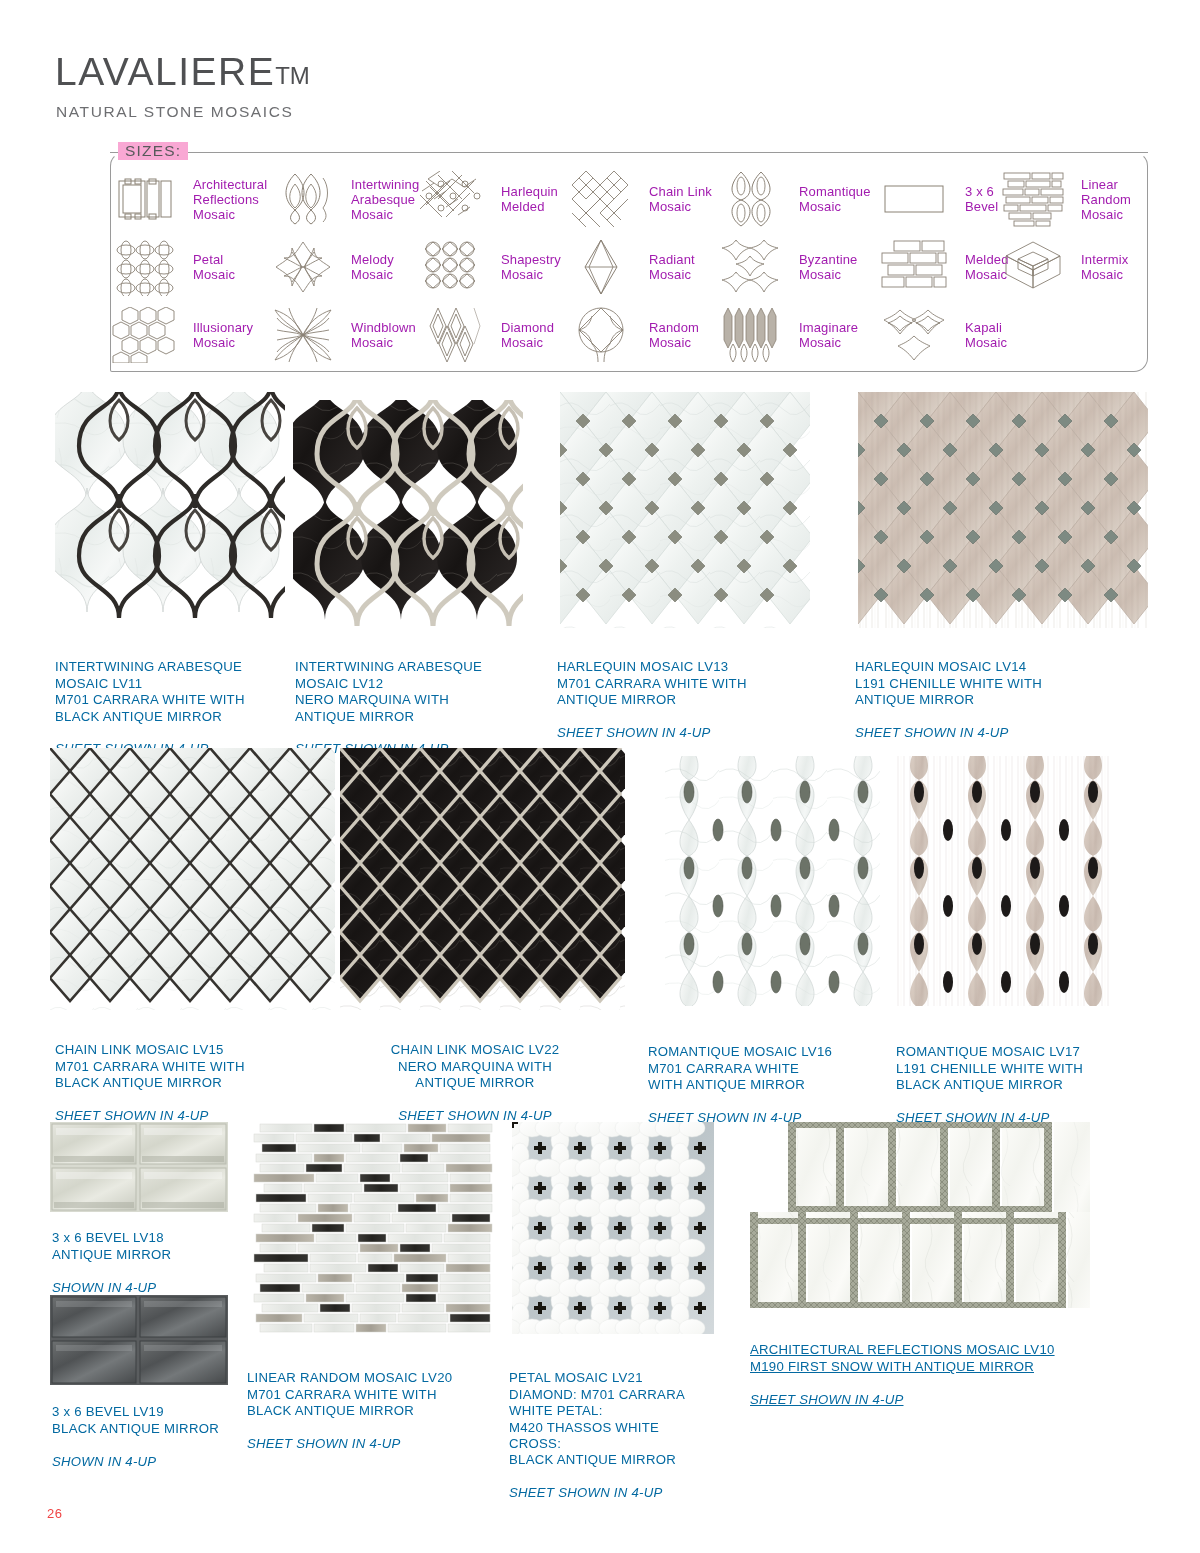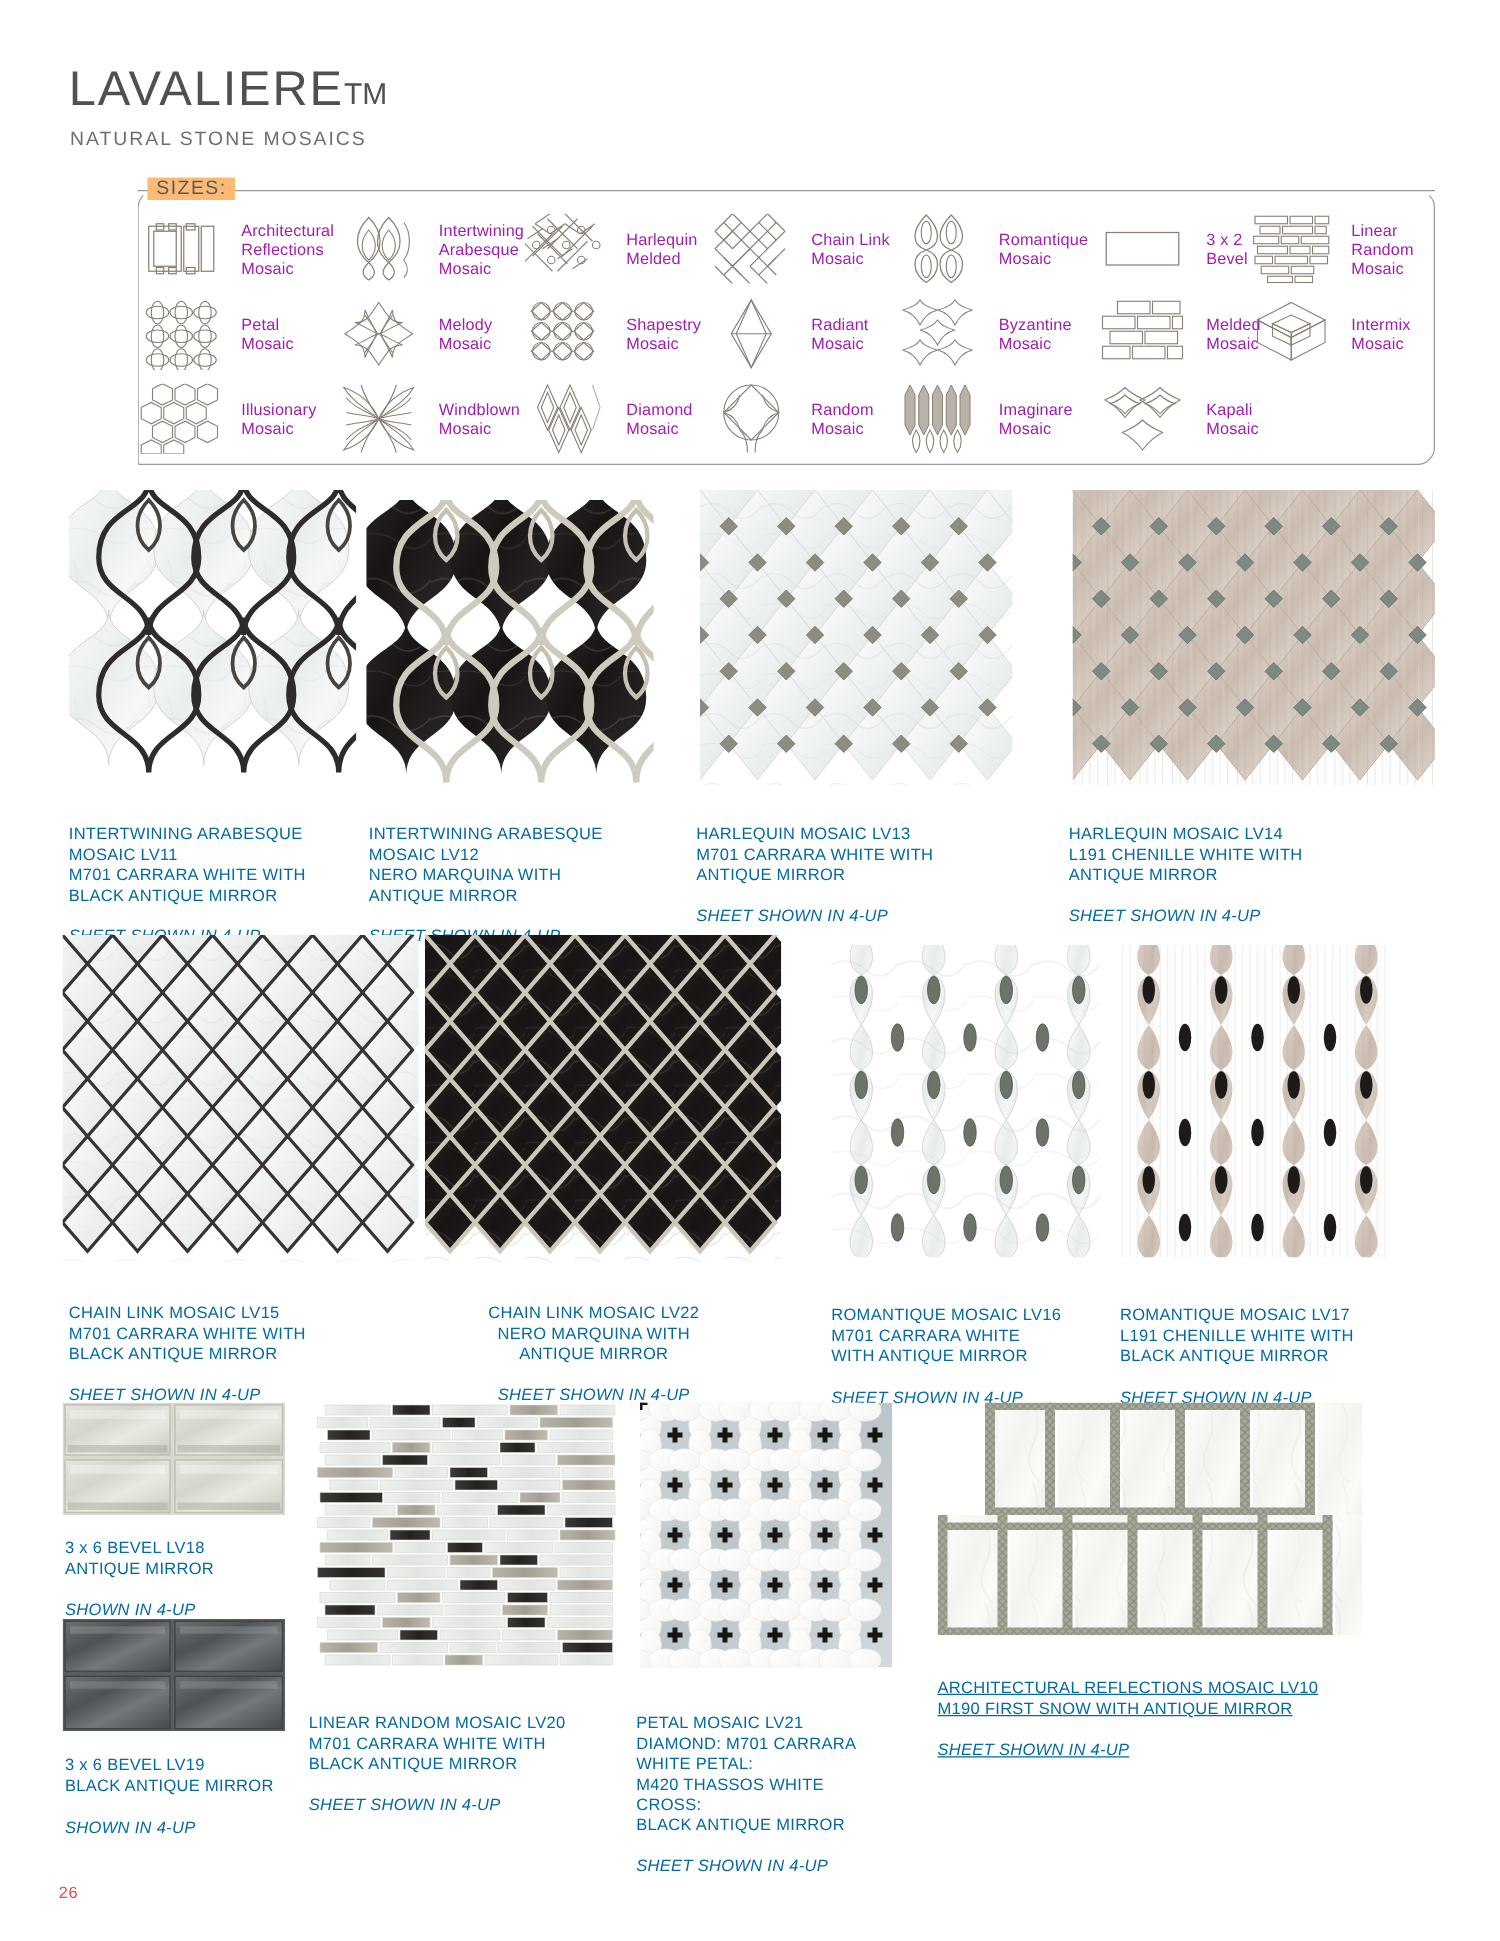--- a/index.html
+++ b/index.html
@@ -28,21 +28,21 @@
     border-top-color:transparent;
   }
   .sizes-box .topline-left{
     position:absolute;left:-1px;top:-1px;width:12px;height:1px;background:#9a9a9a;
   }
   .sizes-box .topline-right{
     position:absolute;left:75px;top:-1px;right:-1px;height:1px;background:#9a9a9a;
   }
   .sizes-label{
     position:absolute;left:118px;top:142px;
-    font-size:15.5px;letter-spacing:1.2px;color:#58595b;background:#fdba74;
+    font-size:15.5px;letter-spacing:1.2px;color:#58595b;background:#f9a8d4;
     padding:0 7px;z-index:3;
   }
   .legend-grid{
     position:absolute;left:112px;top:168px;width:1040px;
   }
   .legend-row{display:flex;align-items:flex-start;height:68px;}
   .legend-cell{display:flex;align-items:center;width:auto;}
   .legend-ico{
     width:66px;height:62px;flex:0 0 66px;display:flex;align-items:center;justify-content:center;
   }
@@ -183,21 +183,21 @@
         <div class="legend-txt">Romantique
 Mosaic</div>
       </div>
 
       <div class="legend-cell" style="width:122px">
         <div class="legend-ico" style="flex:0 0 72px;width:72px">
           <svg width="64" height="36" viewBox="0 0 64 36">
             <rect class="ln" x="3" y="5" width="58" height="26"></rect>
           </svg>
         </div>
-        <div class="legend-txt">3 x 2
+        <div class="legend-txt">3 x 6
 Bevel</div>
       </div>
 
       <div class="legend-cell" style="width:150px">
         <div class="legend-ico">
           <svg width="66" height="58" viewBox="0 0 66 58">
             <g class="ln2">
               <rect x="4" y="3" width="26" height="6"></rect>
                 <rect x="32" y="3" width="18" height="6"></rect>
                 <rect x="52" y="3" width="11" height="6"></rect>
@@ -1235,21 +1235,21 @@
         <ellipse cx="24" cy="188" rx="5" ry="11"></ellipse>
           <ellipse cx="82" cy="188" rx="5" ry="11"></ellipse>
           <ellipse cx="140" cy="188" rx="5" ry="11"></ellipse>
           <ellipse cx="198" cy="188" rx="5" ry="11"></ellipse>
         <ellipse cx="53" cy="226" rx="5" ry="11"></ellipse>
           <ellipse cx="111" cy="226" rx="5" ry="11"></ellipse>
           <ellipse cx="169" cy="226" rx="5" ry="11"></ellipse>
       </g>
     </svg>
   </div>
-  <div class="cap" style="left:665px;top:1028px;width:240px;">
+  <div class="cap" style="left:648px;top:1028px;width:240px;">
     <span>ROMANTIQUE MOSAIC LV16
 M701 CARRARA WHITE
 WITH ANTIQUE MIRROR</span>
     <br><span class="it">SHEET SHOWN IN 4-UP</span>
   </div>
 
   <div class="tile" style="left:895px;top:756px;width:215px;height:250px;">
     <svg width="215" height="250" viewBox="0 0 215 250">
       <defs>
         <linearGradient id="romC" x1="0" y1="0" x2="1" y2="1">

